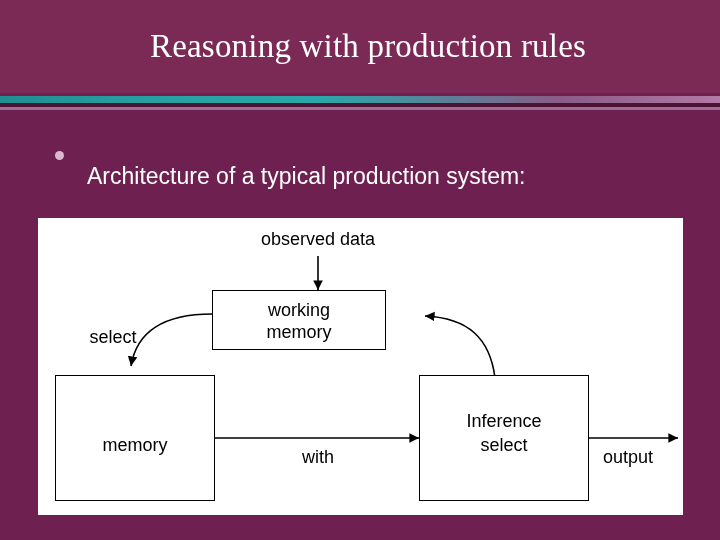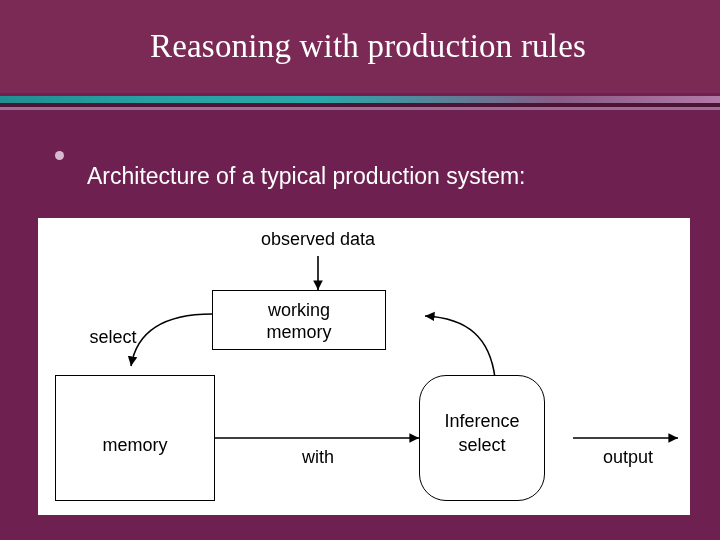--- a/index.html
+++ b/index.html
@@ -92,21 +92,20 @@
     margin-top: 24px;
   }
   
   .panel {
     position: absolute;
     left: 38px;
     top: 218px;
     width: 645px;
     height: 297px;
     background: #ffffff;
-    padding-left: 7px;
   }
   .panel .lbl {
     position: absolute;
     font-size: 18px;
     color: #000000;
     line-height: 22px;
     text-align: center;
   }
   .box {
     position: absolute;
@@ -176,19 +175,19 @@
 
     <div class="box" style="left:174px; top:72px; width:174px; height:60px;">
       <div class="box-label" style="top:8px;">working</div>
       <div class="box-label" style="top:30px;">memory</div>
     </div>
 
     <div class="box" style="left:17px; top:157px; width:160px; height:126px;">
       <div class="box-label" style="top:58px;">memory</div>
     </div>
 
-    <div class="box" style="left:381px; top:157px; width:126px; height:126px;border-radius:27px;">
+    <div class="box" style="left:381px; top:157px; width:170px; height:126px;">
       <div class="box-label" style="top:34px;">Inference</div>
       <div class="box-label" style="top:58px;">select</div>
     </div>
 
   </div>
 </div>
 
 </body></html>

